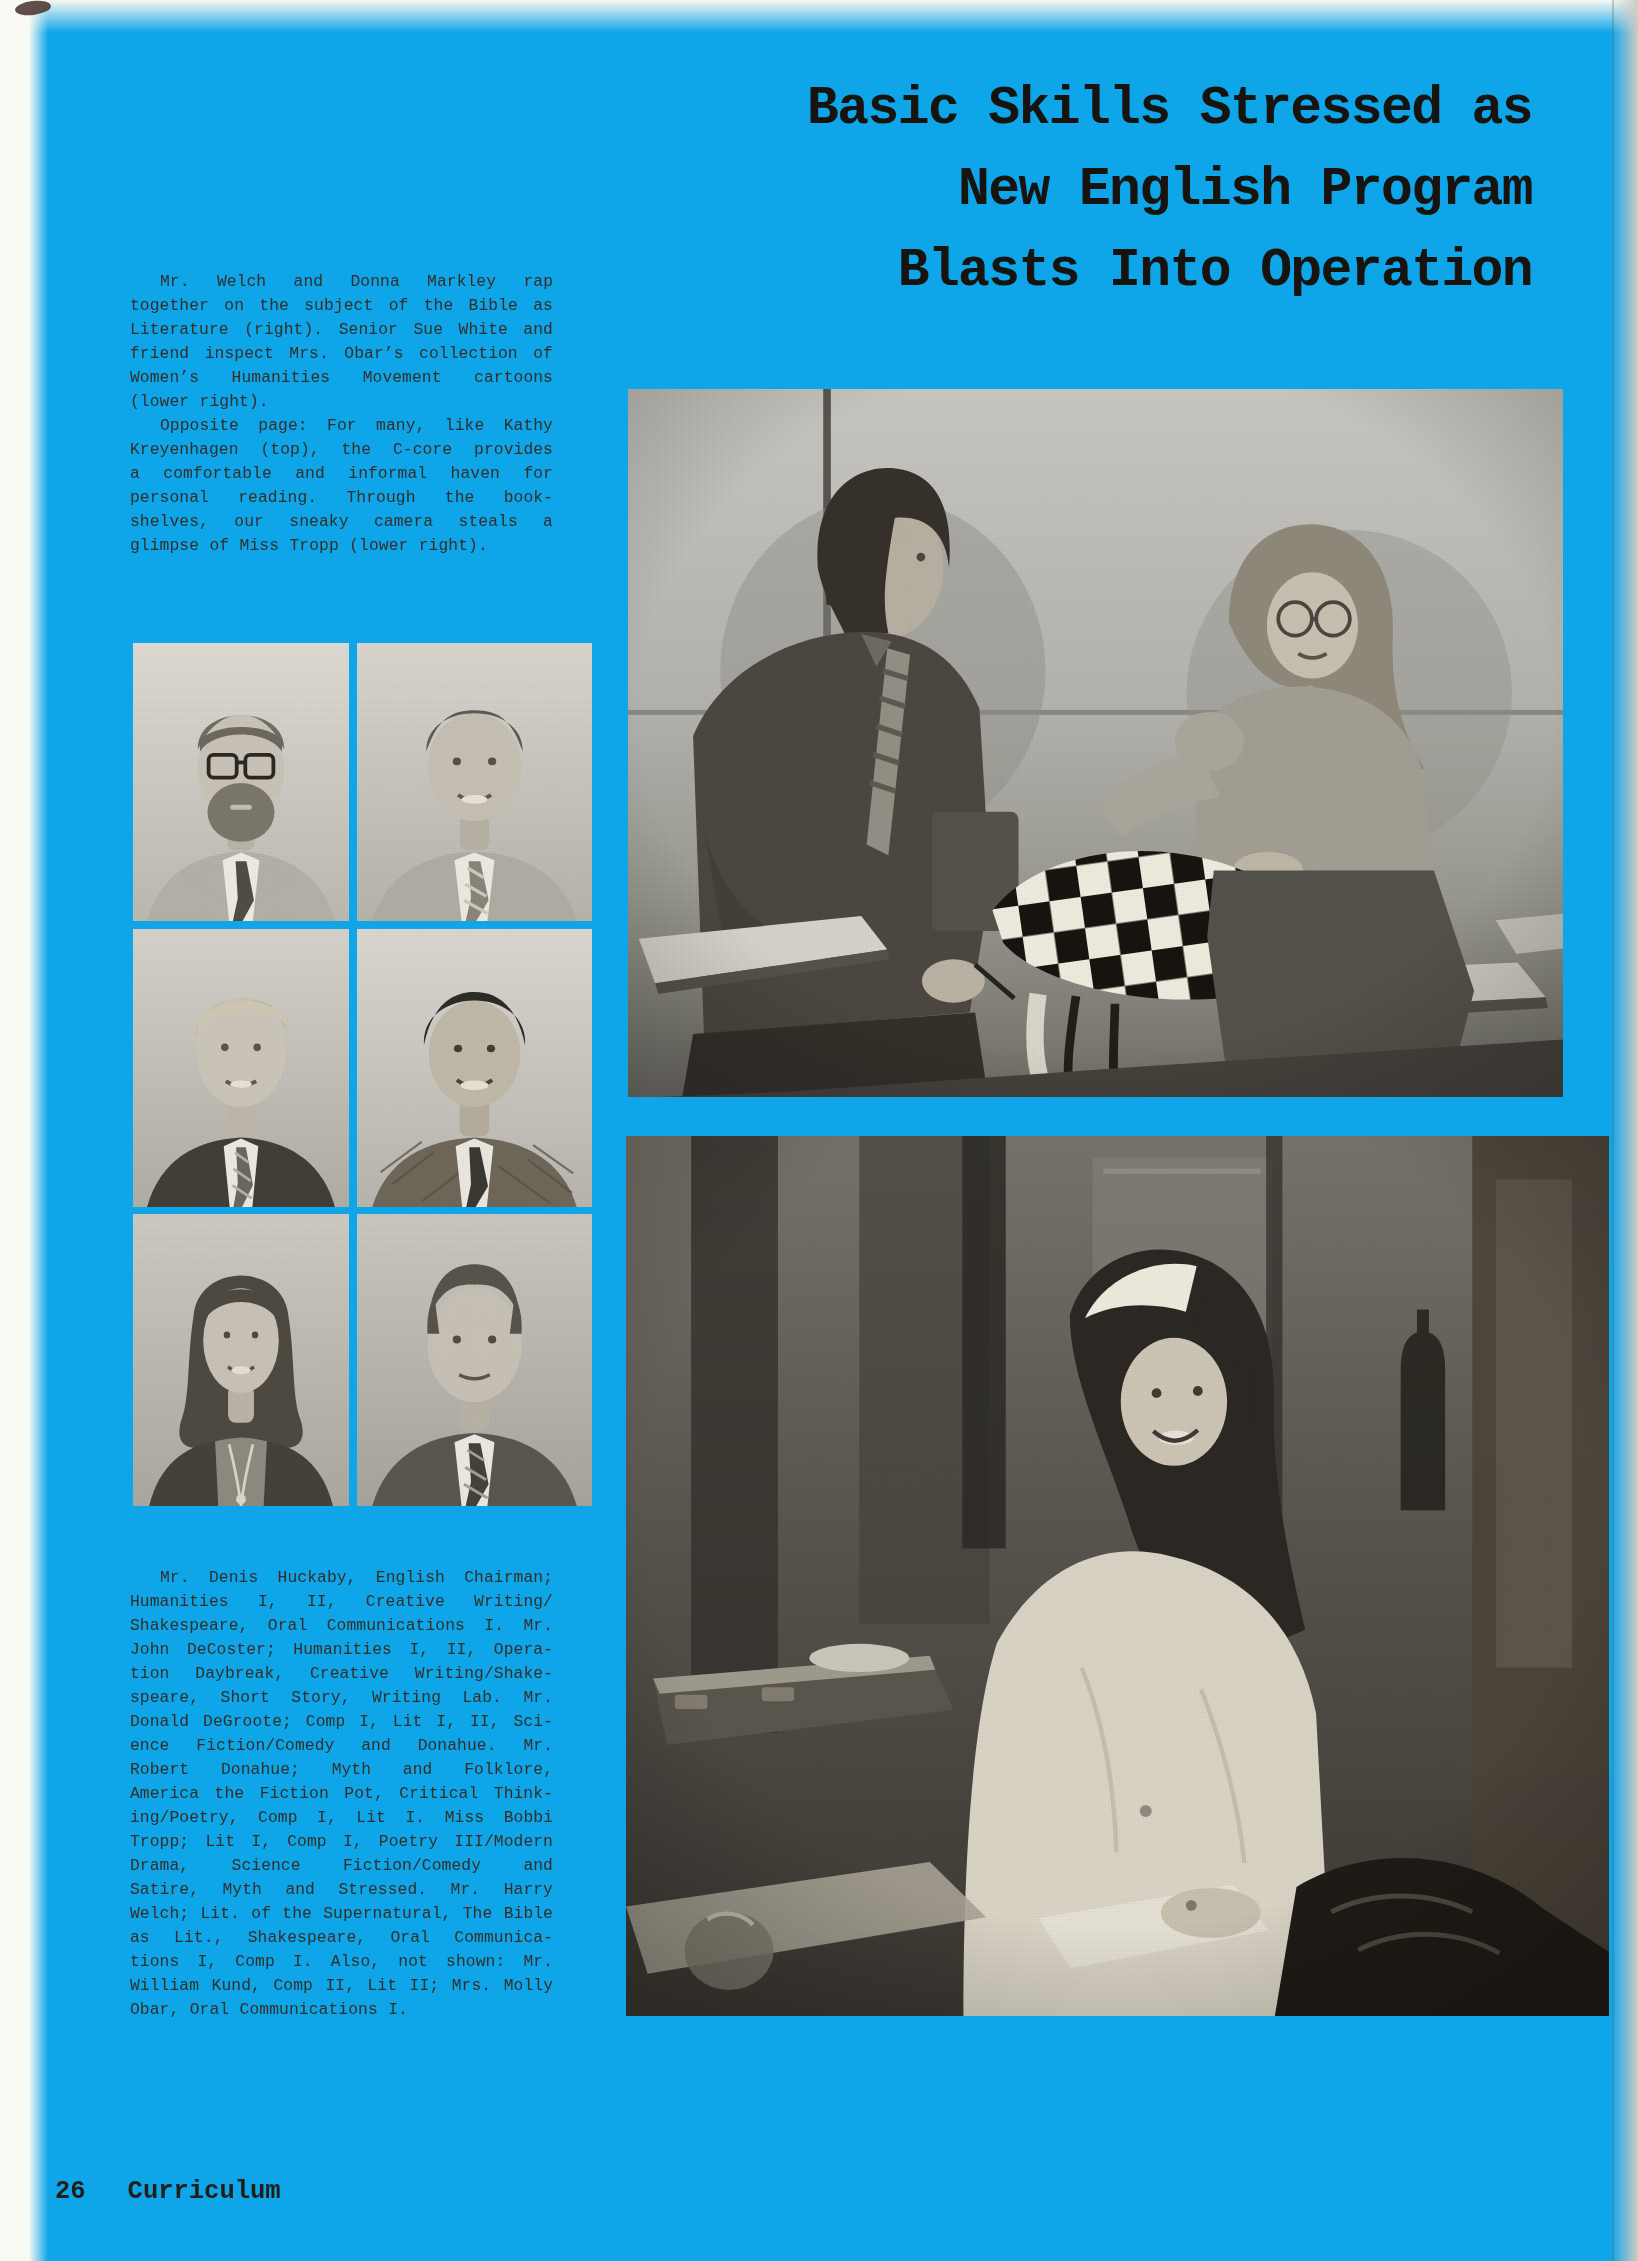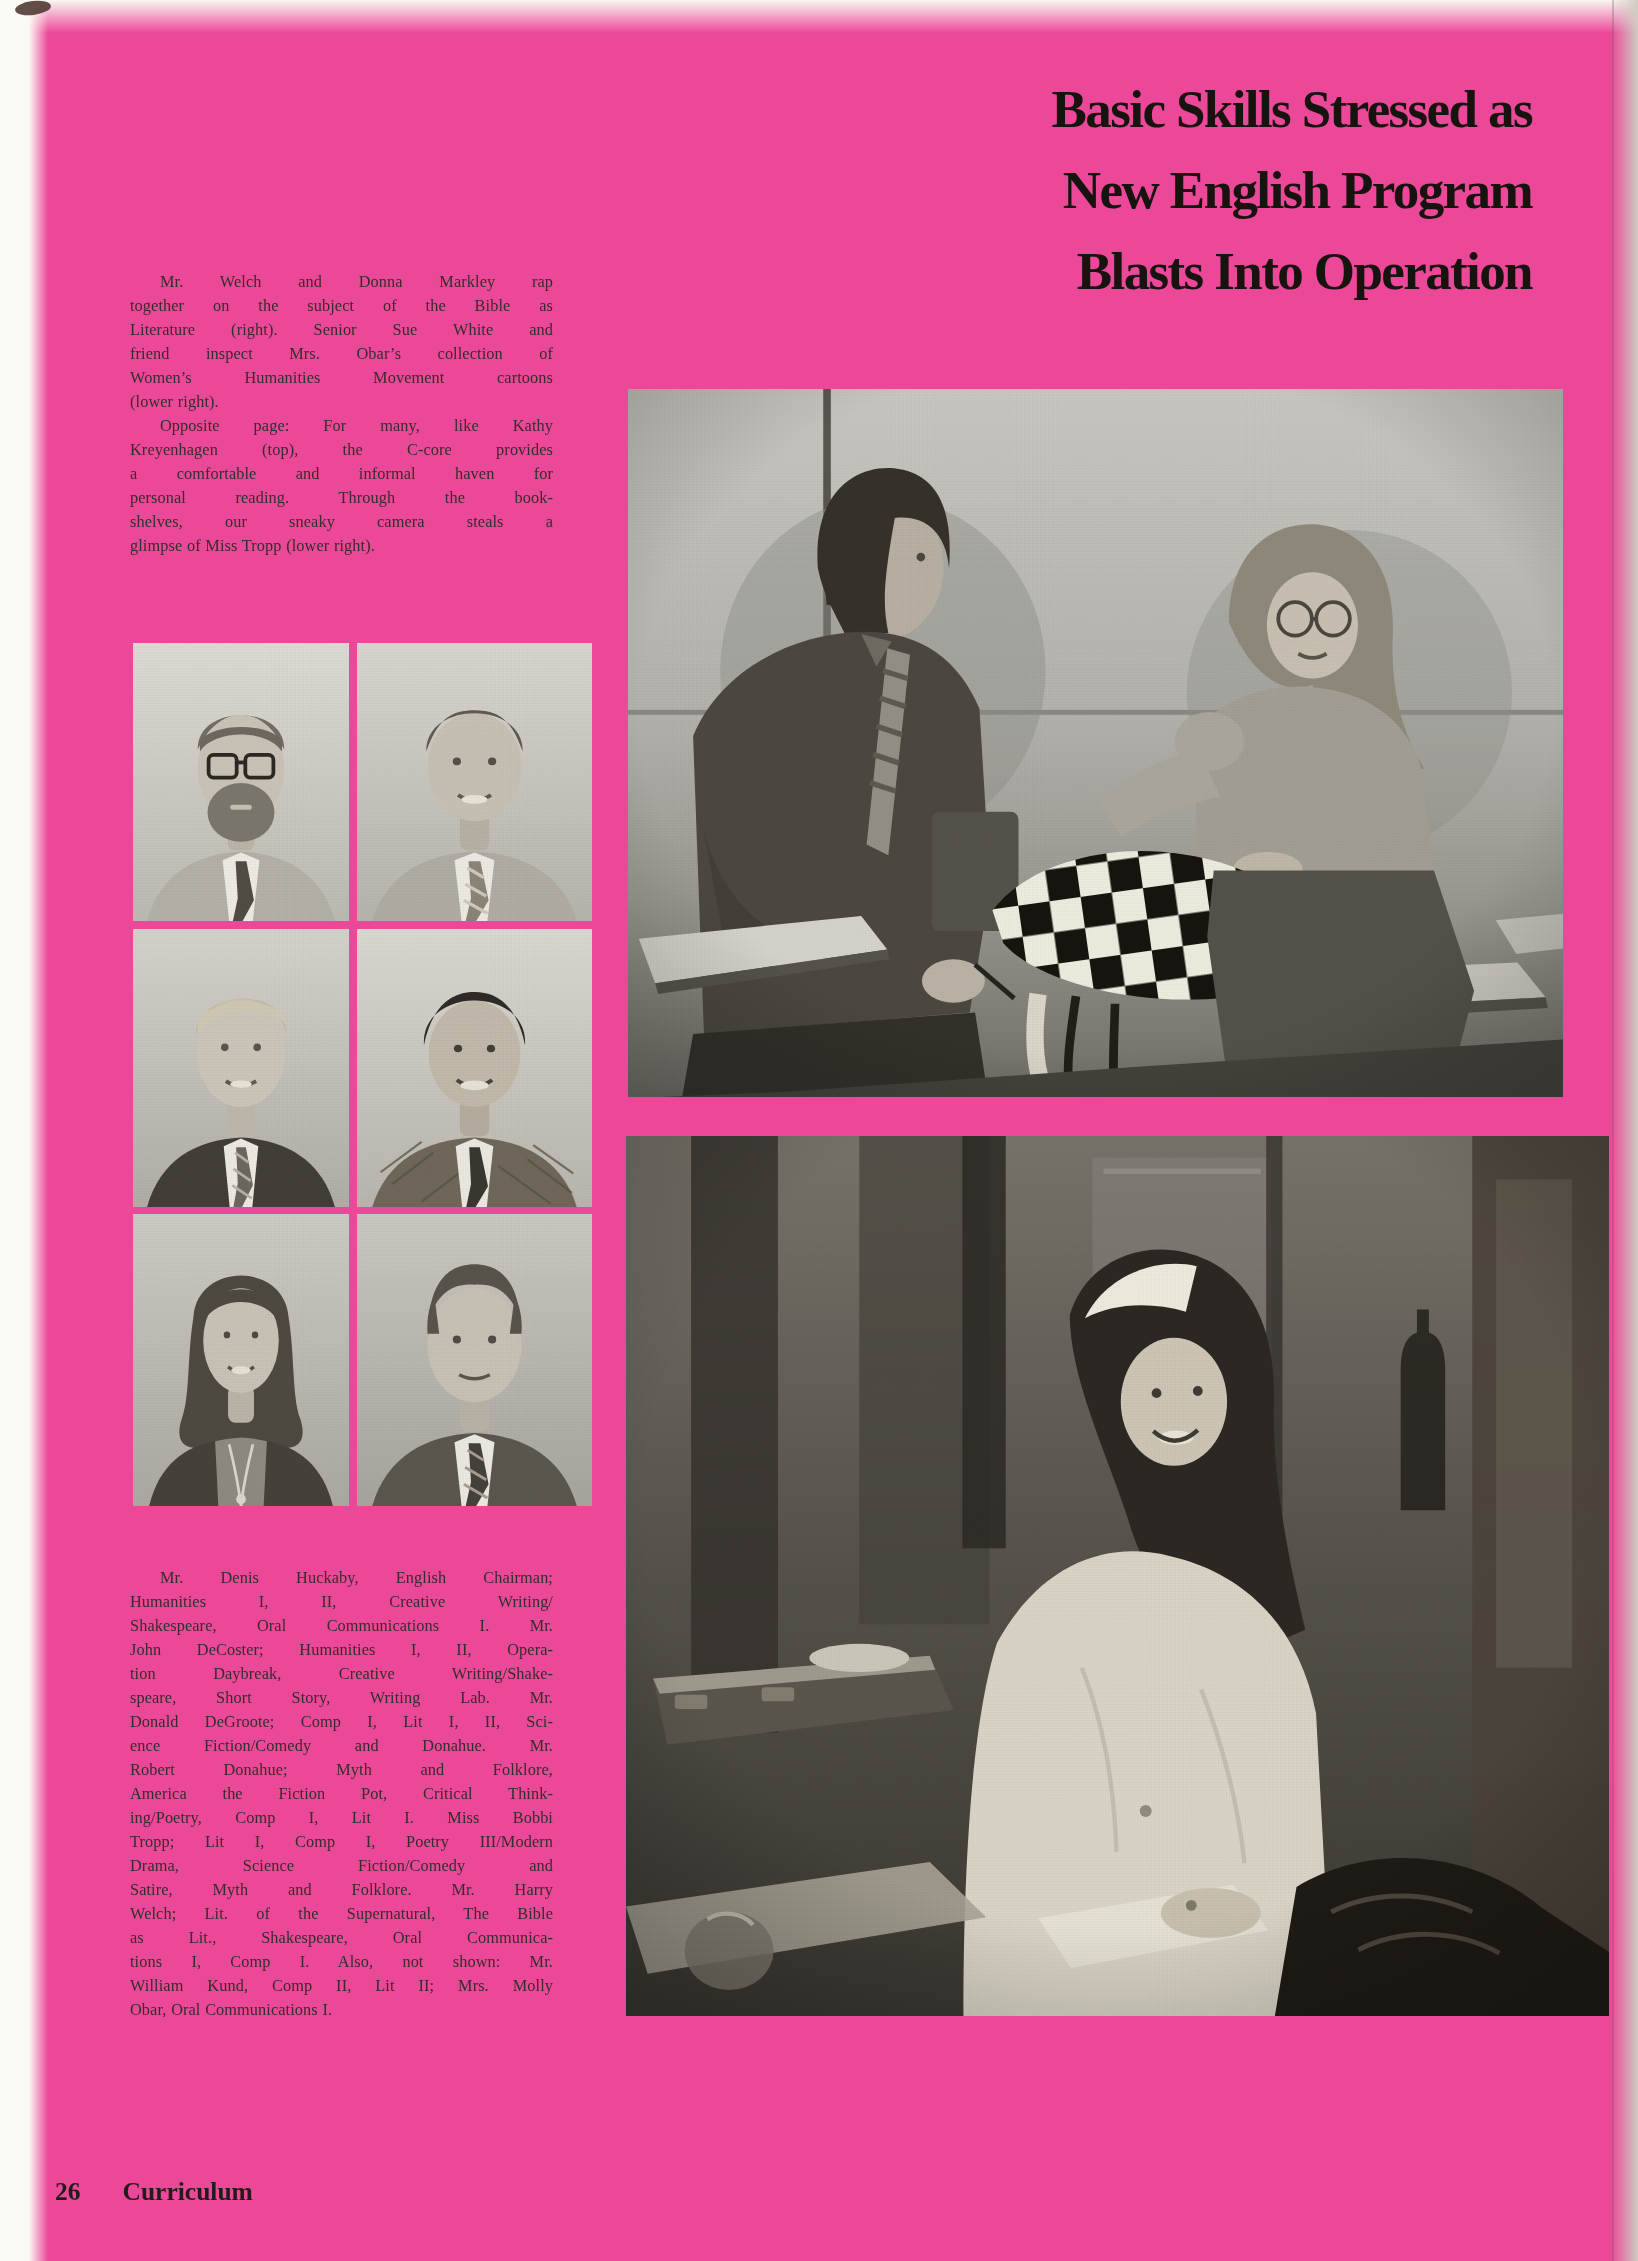--- a/index.html
+++ b/index.html
@@ -1,17 +1,17 @@
 <!DOCTYPE html>
 <html style="font-size:8.7px"><head>
 <meta charset="utf-8">
 <style>
   html,body{margin:0;padding:0;background:#dddacf;}
-  .page{position:relative;width:1638px;height:2261px;background:#ec4899;overflow:hidden;
-        font-family:Liberation Serif, serif;}
+  .page{position:relative;width:1638px;height:2261px;background:#0ea5e9;overflow:hidden;
+        font-family:Liberation Mono, monospace;}
   
   .edge-left{position:absolute;left:0;top:0;width:48px;height:100%;
              background:linear-gradient(90deg,#fafaf4 60%,rgba(250,250,244,0));}
   .edge-top{position:absolute;left:0;top:0;width:100%;height:33px;
             background:linear-gradient(180deg,#f9f8f2,rgba(249,248,242,0));}
   .edge-right{position:absolute;right:0;top:0;width:27px;height:100%;
               background:linear-gradient(270deg,#cfccc2,rgba(207,204,194,0));}
   .edge-right::before{content:"";position:absolute;left:1.1px;top:0;bottom:0;width:2.2px;
               background:rgba(95,92,84,.28);}
   .corner-smudge{position:absolute;left:15px;top:1.1px;width:36px;height:14px;border-radius:50%;
@@ -368,21 +368,21 @@
       <div class="tline">John DeCoster; Humanities I, II, Opera-</div>
       <div class="tline">tion Daybreak, Creative Writing/Shake-</div>
       <div class="tline">speare, Short Story, Writing Lab. Mr.</div>
       <div class="tline">Donald DeGroote; Comp I, Lit I, II, Sci-</div>
       <div class="tline">ence Fiction/Comedy and Donahue. Mr.</div>
       <div class="tline">Robert Donahue; Myth and Folklore,</div>
       <div class="tline">America the Fiction Pot, Critical Think-</div>
       <div class="tline">ing/Poetry, Comp I, Lit I. Miss Bobbi</div>
       <div class="tline">Tropp; Lit I, Comp I, Poetry III/Modern</div>
       <div class="tline">Drama, Science Fiction/Comedy and</div>
-      <div class="tline">Satire, Myth and Folklore. Mr. Harry</div>
+      <div class="tline">Satire, Myth and Stressed. Mr. Harry</div>
       <div class="tline">Welch; Lit. of the Supernatural, The Bible</div>
       <div class="tline">as Lit., Shakespeare, Oral Communica-</div>
       <div class="tline">tions I, Comp I. Also, not shown: Mr.</div>
       <div class="tline">William Kund, Comp II, Lit II; Mrs. Molly</div>
       <div class="tline">Obar, Oral Communications I.</div>
     </div>
 
   <div class="footer">
     <span class="num">26</span><span>Curriculum</span>
   </div>

